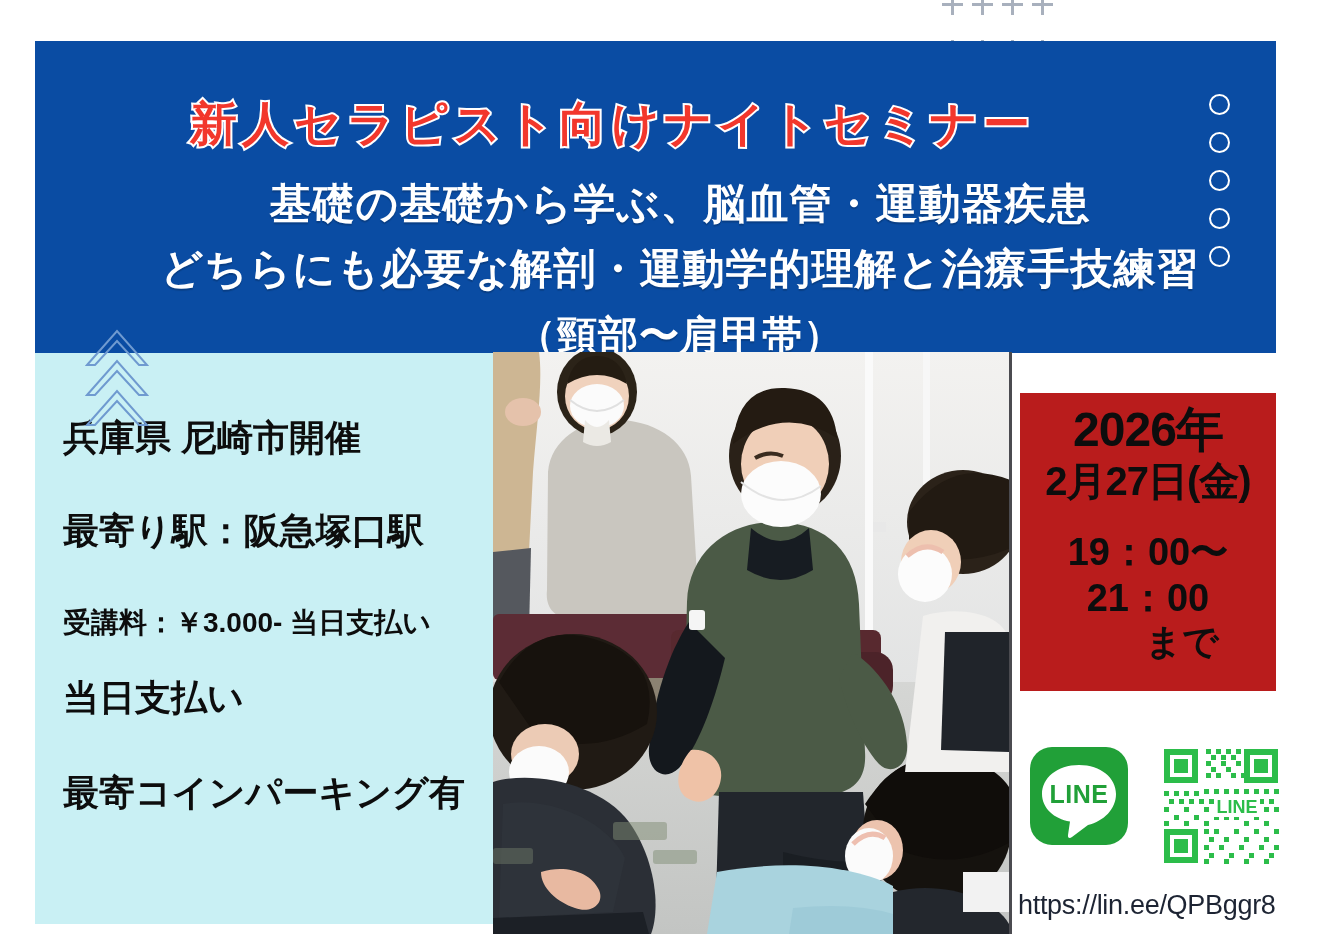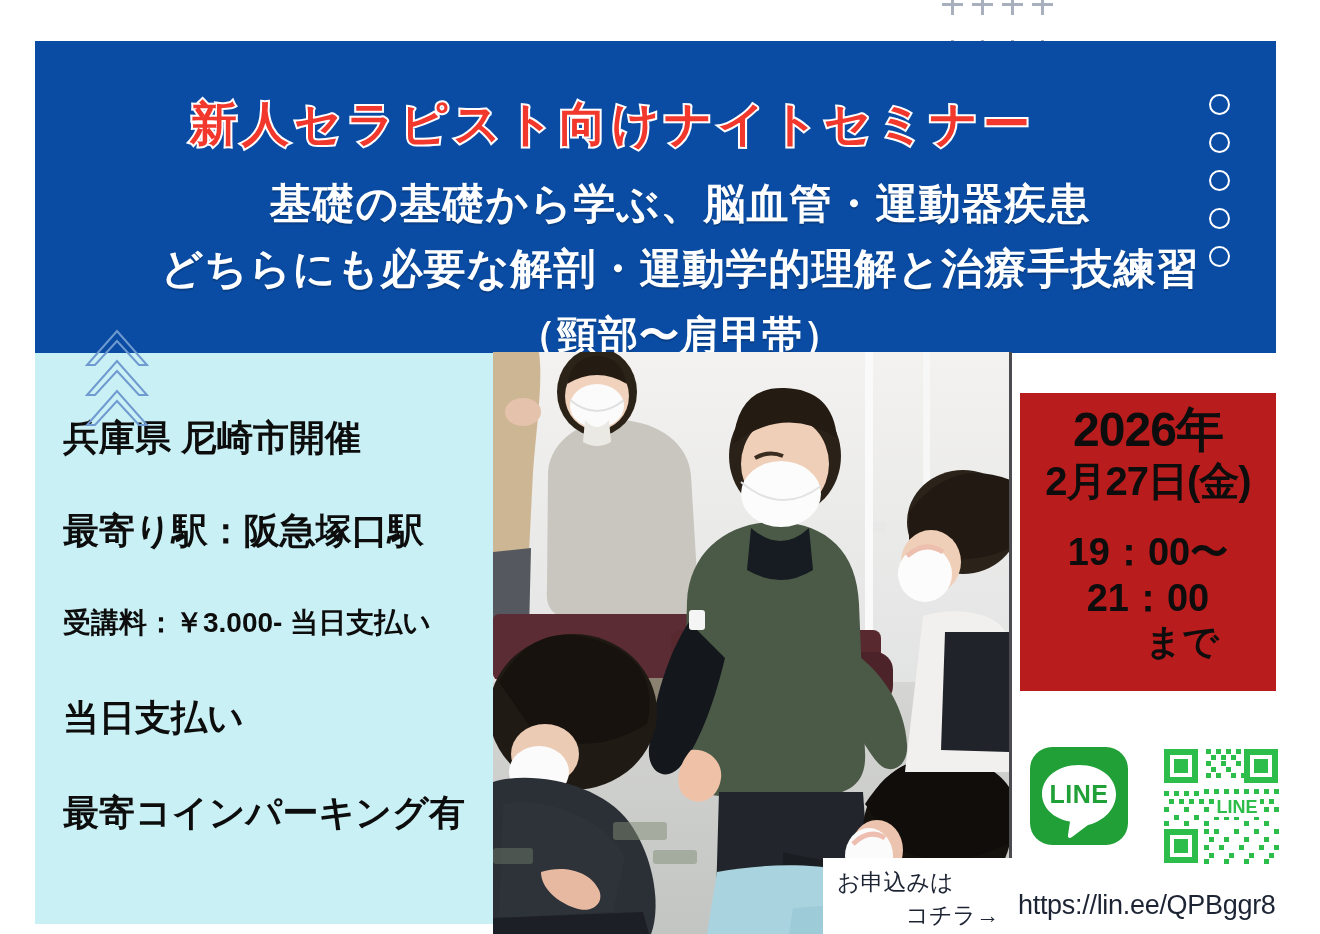--- a/index.html
+++ b/index.html
@@ -240,21 +240,21 @@
         <path d="M5 44 L35 10 L65 44 L57 44 L35 20 L13 44 Z" fill="none" stroke="#6f9ad0" stroke-width="2"></path>
         <path d="M5 74 L35 40 L65 74 L57 74 L35 50 L13 74 Z" fill="none" stroke="#6f9ad0" stroke-width="2"></path>
         <path d="M5 104 L35 70 L65 104 L57 104 L35 80 L13 104 Z" fill="none" stroke="#6f9ad0" stroke-width="2"></path>
       </svg>
     </div>
   </div>
 
   <div class="info-panel">
     <div class="info-line big" style="margin-bottom:44px">兵庫県  尼崎市開催</div>
     <div class="info-line big" style="margin-bottom:48px">最寄り駅：阪急塚口駅</div>
-    <div class="info-line mid" style="margin-bottom:52px">受講料：￥3.000- 当日支払い</div>
+    <div class="info-line mid" style="margin-bottom:32px">受講料：￥3.000- 当日支払い</div>
     <div class="info-line big" style="margin-bottom:46px">当日支払い</div>
     <div class="info-line big">最寄コインパーキング有</div>
   </div>
 
   <div class="photo">
     <svg width="516" height="582" viewBox="0 0 516 582">
       <defs>
         <linearGradient id="wall" x1="0" y1="0" x2="0" y2="1">
           <stop offset="0%" stop-color="#f3f2f0"></stop>
           <stop offset="100%" stop-color="#e2e3e3"></stop>
@@ -345,24 +345,20 @@
 
       <path d="M224 520 C290 508 356 512 400 534 L400 582 L214 582 Z" fill="#a9d3de"></path>
       <path d="M300 556 q60 -6 100 6 l0 20 l-104 0 z" fill="#9ecbd8"></path>
 
       <rect x="120" y="470" width="54" height="18" rx="3" fill="#7f8c74" opacity="0.5"></rect>
       <rect x="160" y="498" width="44" height="14" rx="3" fill="#78876d" opacity="0.45"></rect>
       <rect x="0" y="496" width="40" height="16" rx="3" fill="#7d8a72" opacity="0.4"></rect>
     </svg>
   </div>
 
-  <div class="apply-box">
-    <div class="apply-l1">お申込みは</div>
-    <div class="apply-l2">コチラ→</div>
-  </div>
 
   <div class="date-box">
     <div class="date-year">2026年</div>
     <div class="date-day">2月27日(金)</div>
     <div class="time-1">19：00〜</div>
     <div class="time-2">21：00</div>
     <div class="time-suffix">まで</div>
   </div>
 
   <div class="line-logo">

